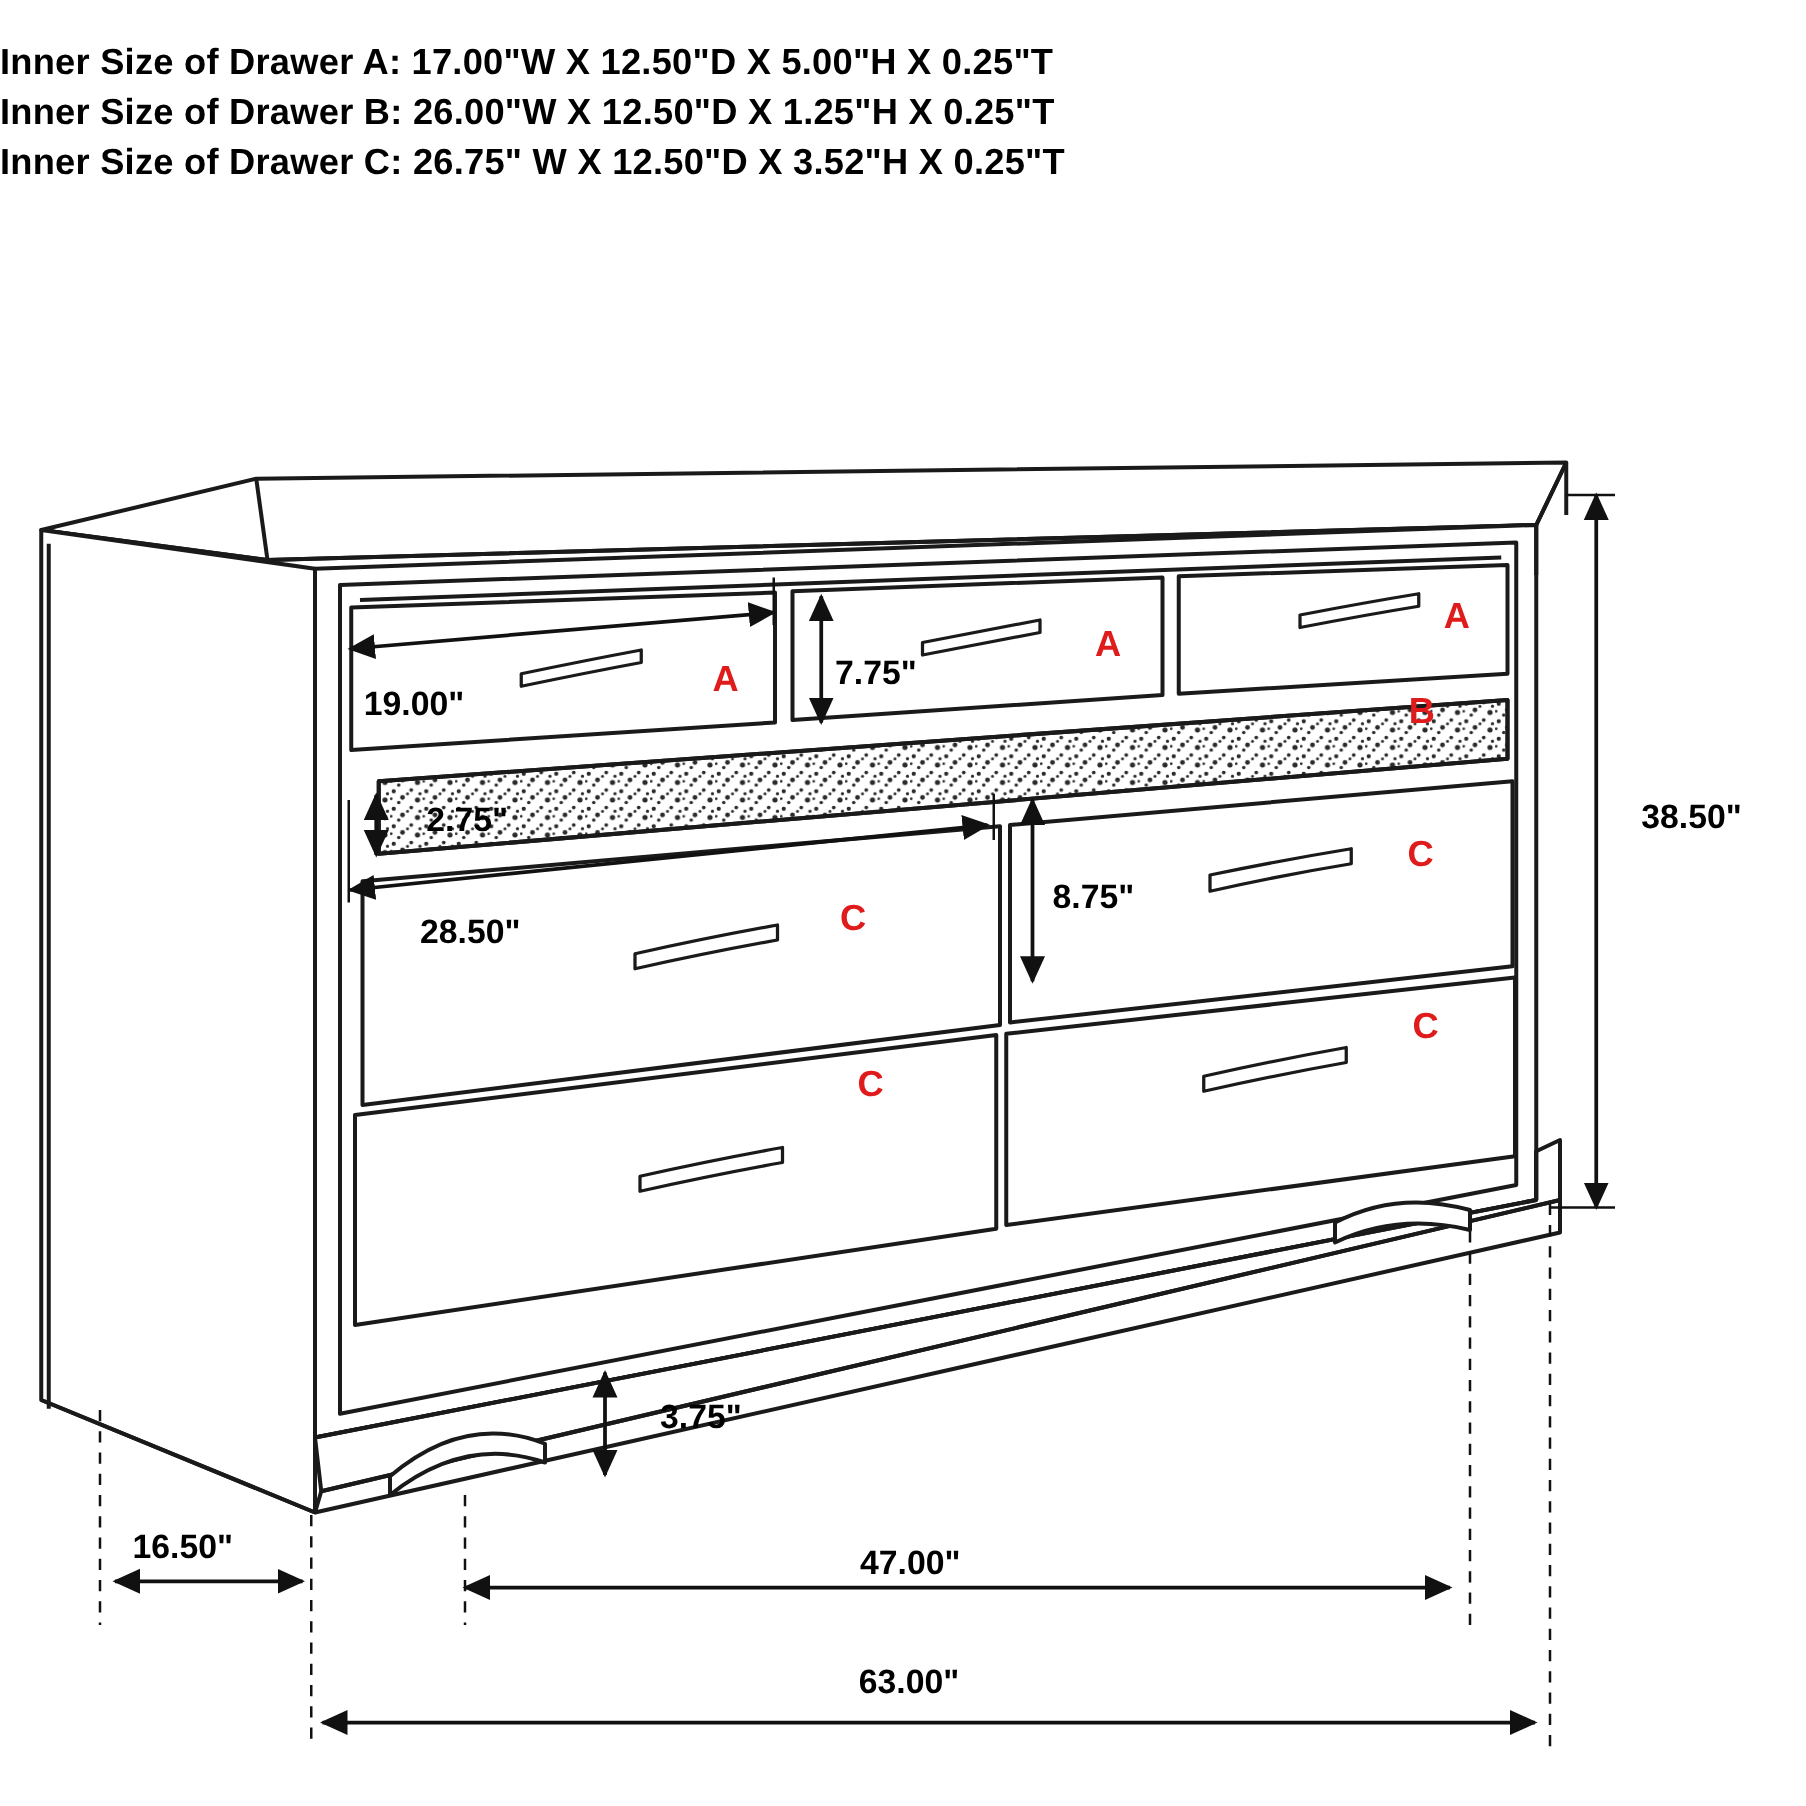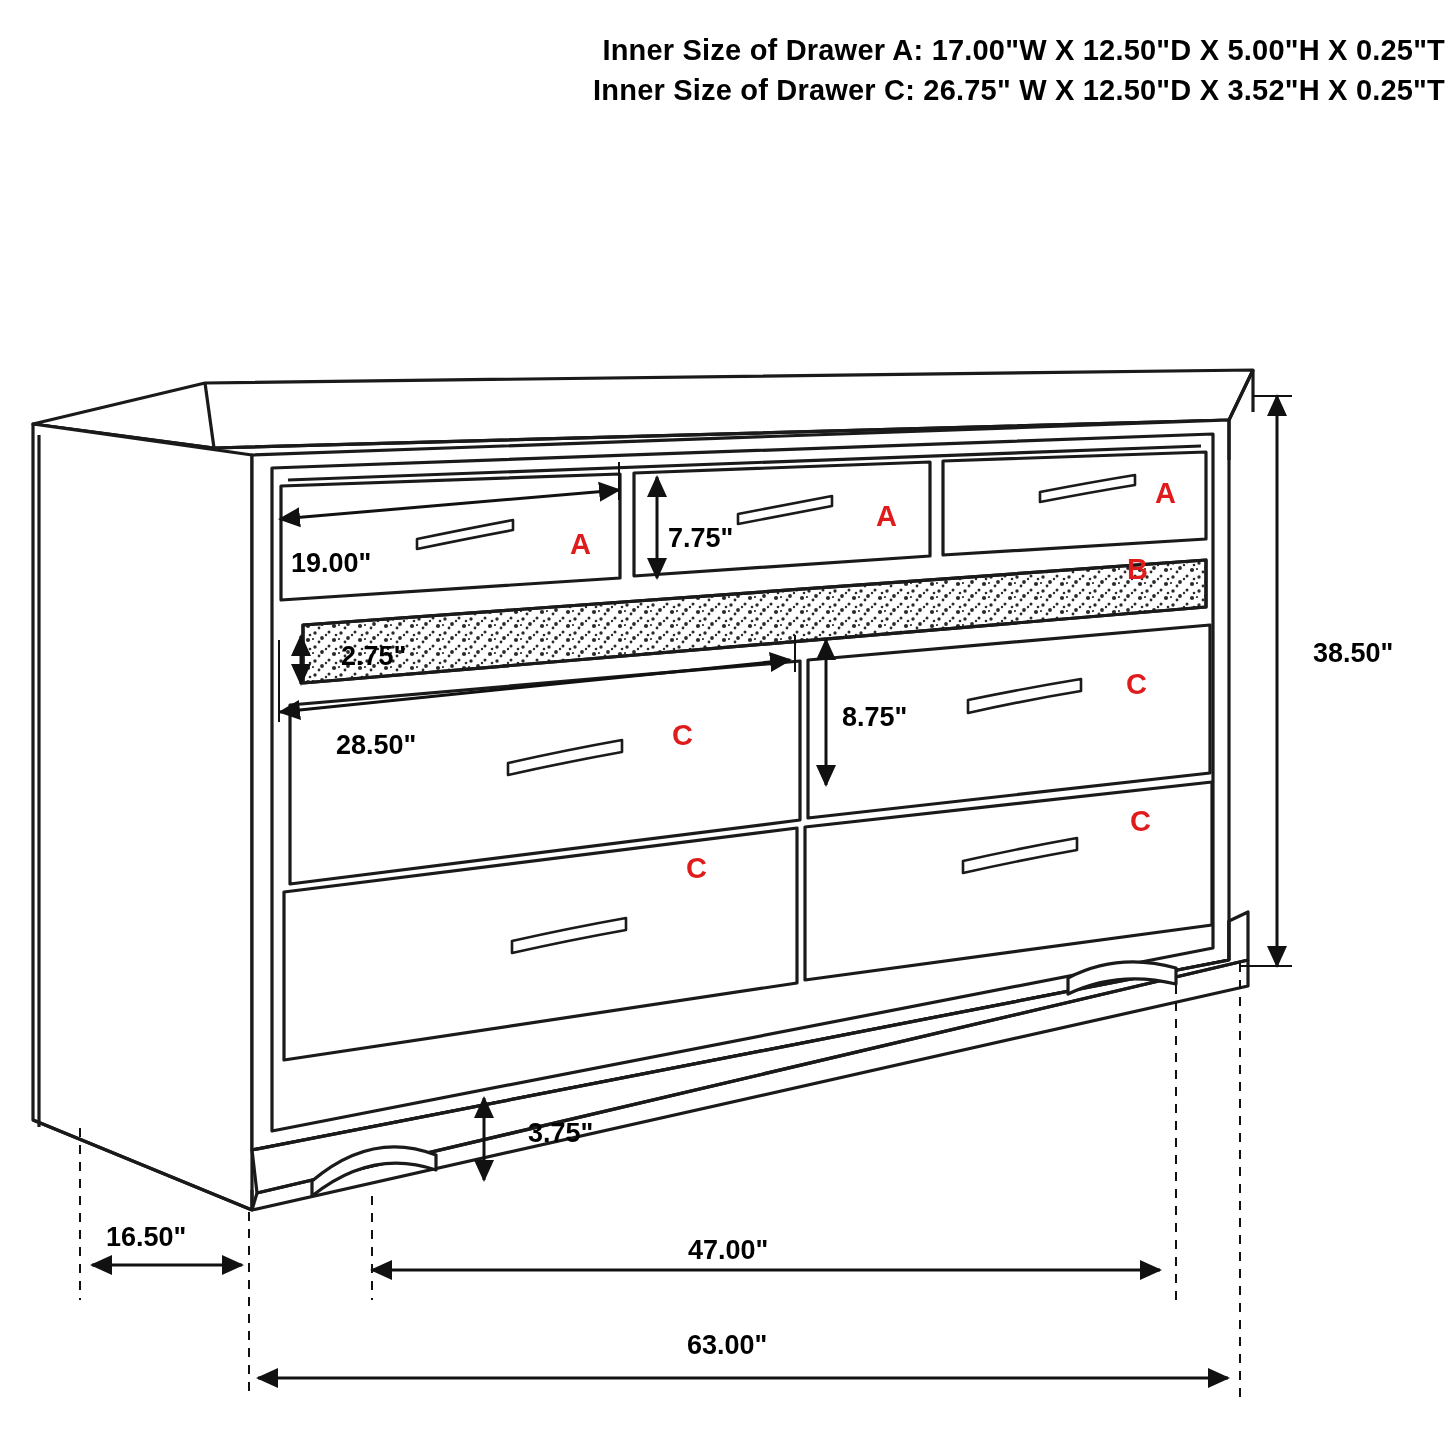--- a/index.html
+++ b/index.html
@@ -18,21 +18,21 @@
     position: absolute;
     left: 0; top: 0;
     width: 1445px;
     height: 1445px;
   }
   .spec-block {
     position: absolute;
     left: 0;
     top: 30px;
     width: 1445px;
-    text-align: right;
+    text-align: left;
   }
   .spec-line {
     font-size: 29px;
     font-weight: bold;
     color: #000;
     line-height: 40px;
     letter-spacing: 0.2px;
     white-space: nowrap;
   }
   svg#art {
@@ -57,20 +57,21 @@
     white-space: nowrap;
   }
 </style>
 </head>
 <body>
 
 <div id="stage">
 
   <div class="spec-block">
     <div class="spec-line">Inner Size of Drawer A: 17.00"W X 12.50"D X 5.00"H X 0.25"T</div>
+    <div class="spec-line">Inner Size of Drawer B: 26.00"W X 12.50"D X 1.25"H X 0.25"T</div>
     <div class="spec-line">Inner Size of Drawer C: 26.75" W X 12.50"D X 3.52"H X 0.25"T</div>
   </div>
 
   <svg id="art" viewBox="0 0 1445 1445">
     <defs>
       <pattern id="speckle" width="26" height="14" patternUnits="userSpaceOnUse">
         <rect width="26" height="14" fill="#ffffff"></rect>
         <circle cx="3" cy="3" r="1.7" fill="#2a2a2a"></circle>
         <circle cx="10" cy="8" r="1.9" fill="#2a2a2a"></circle>
         <circle cx="17" cy="2" r="1.5" fill="#2a2a2a"></circle>

